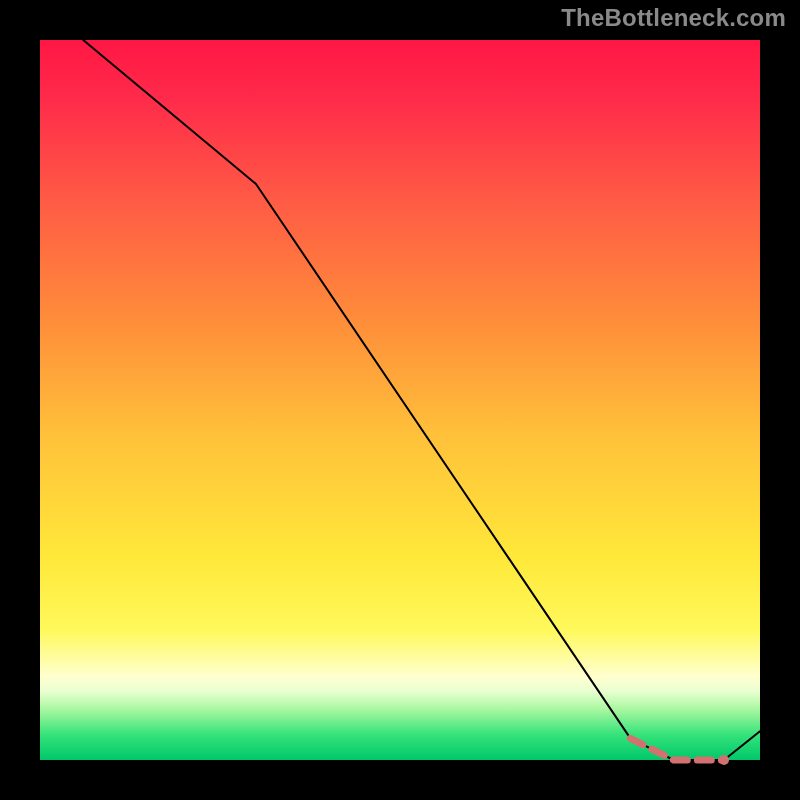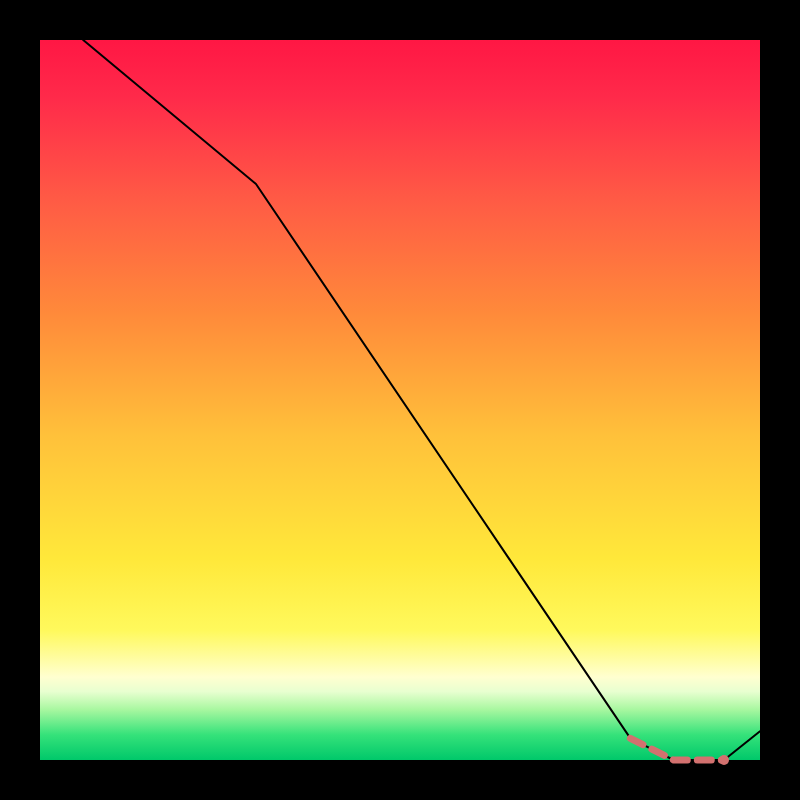--- a/index.html
+++ b/index.html
@@ -47,13 +47,14 @@
           <stop offset="93%" stop-color="#a8f7a0"></stop>
           <stop offset="96.5%" stop-color="#35e27a"></stop>
           <stop offset="100%" stop-color="#00c86a"></stop>
         </linearGradient>
       </defs>
       <rect x="40" y="40" width="720" height="720" fill="url(#bg-grad)"></rect>
       <path d="M 83.2 40.0 L 256.0 184.0 L 630.4 738.4 L 673.6 760.0 L 724.0 760.0 L 760.0 731.2" fill="none" stroke="#000" stroke-width="2" stroke-linejoin="round" stroke-linecap="round"></path>
       <path d="M 630.4 738.4 L 673.6 760.0 L 724.0 760.0" fill="none" stroke="#d2716f" stroke-width="7" stroke-linecap="round" stroke-dasharray="14 10"></path>
       <circle cx="724.0" cy="760.0" r="5" fill="#d2716f"></circle>
     </svg>
+  <div class="watermark">TheBottleneck.com</div>
 </div>
 
 </body></html>

